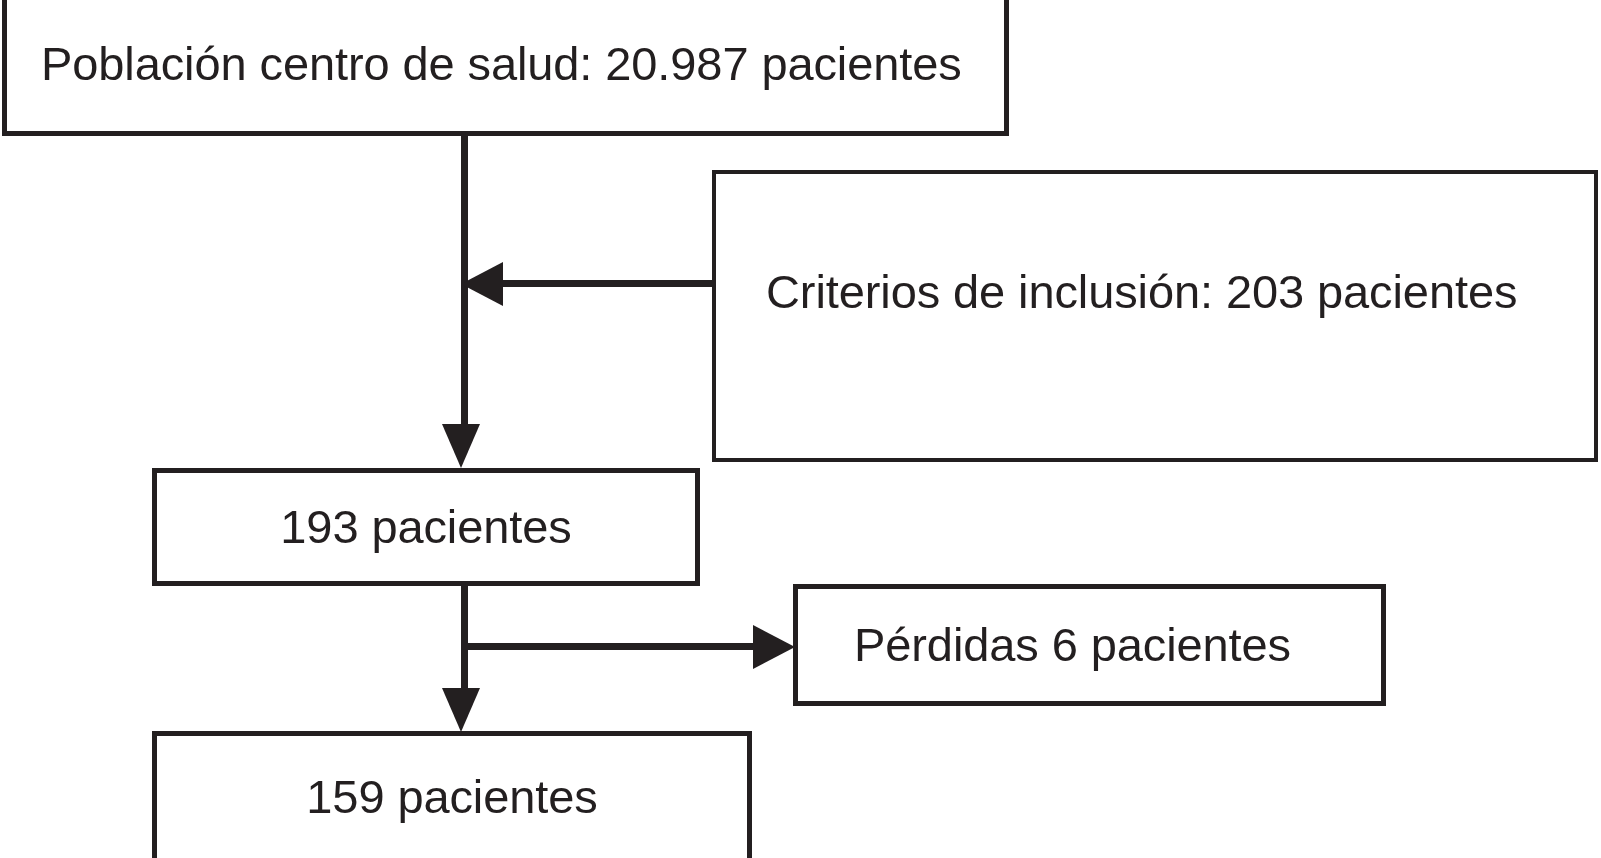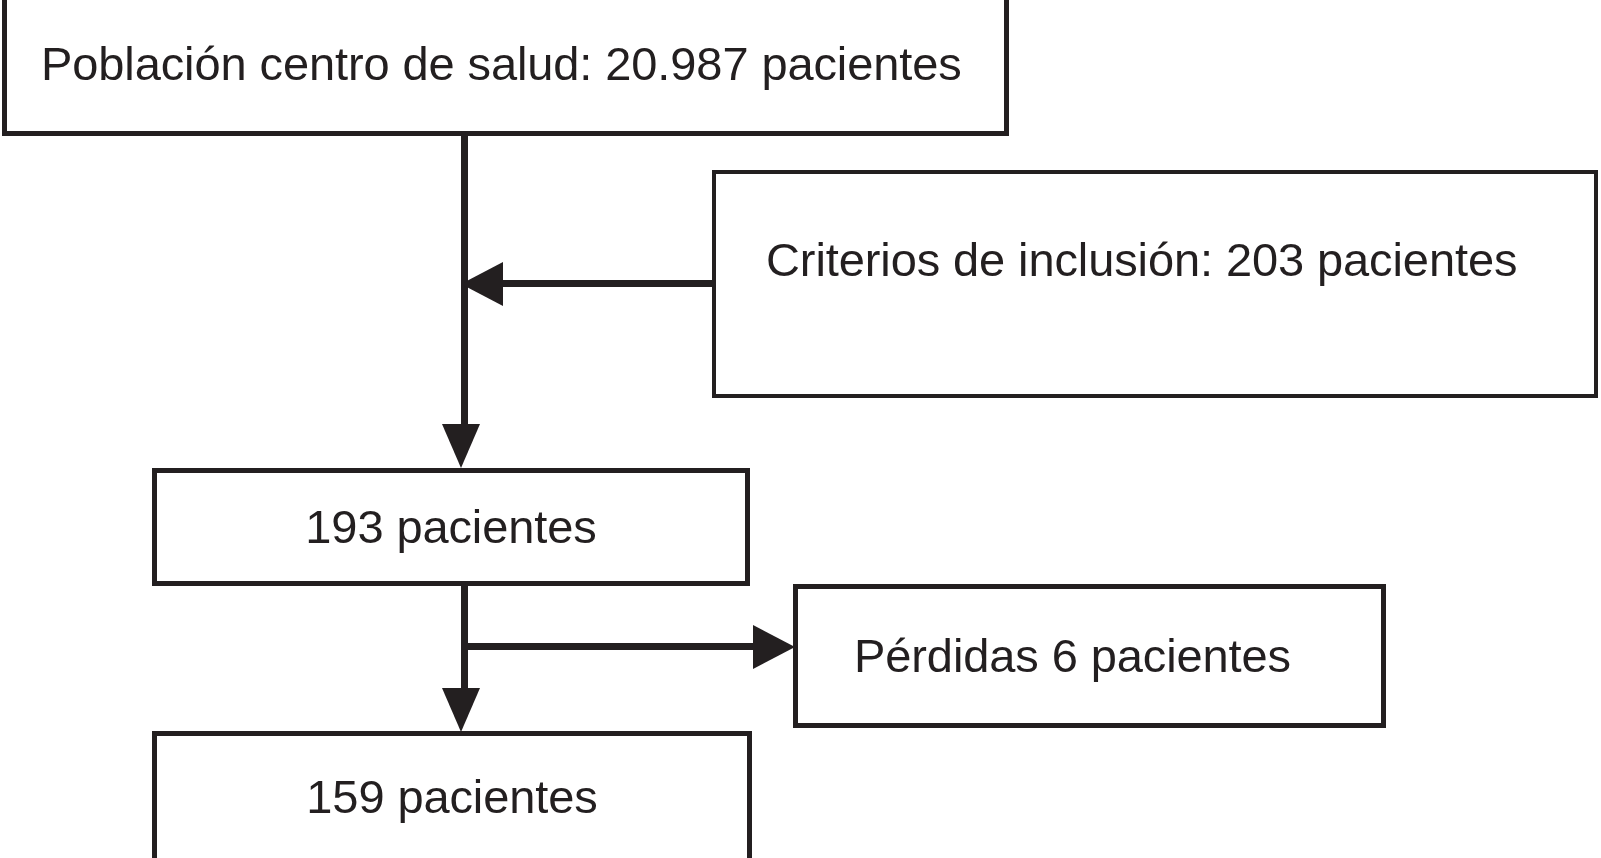--- a/index.html
+++ b/index.html
@@ -38,32 +38,32 @@
   .align-left  { align-items: flex-start; }
   .align-center{ align-items: center; }
 
   
   #box-poblacion {
     left: 2px;  top: -6px;  width: 1007px; height: 142px;
     padding-left: 34px;
     border-top-width: 4px;
   }
   #box-criterios {
-    left: 712px; top: 170px; width: 886px; height: 228px;
+    left: 712px; top: 170px; width: 886px; height: 292px;
     padding-left: 50px;
     border-width: 4px;
   }
   #box-criterios .line:first-child { margin-bottom: 48px; }
 
   #box-193 {
-    left: 152px; top: 468px; width: 598px; height: 118px;
+    left: 152px; top: 468px; width: 548px; height: 118px;
     padding-left: 0px;
   }
   #box-perdidas {
-    left: 793px; top: 584px; width: 593px; height: 144px;
+    left: 793px; top: 584px; width: 593px; height: 122px;
     padding-left: 56px;
     border-width: 5px;
   }
   #box-187 {
     left: 152px; top: 731px; width: 600px; height: 132px;
   }
 
   
   .vline {
     position: absolute;

